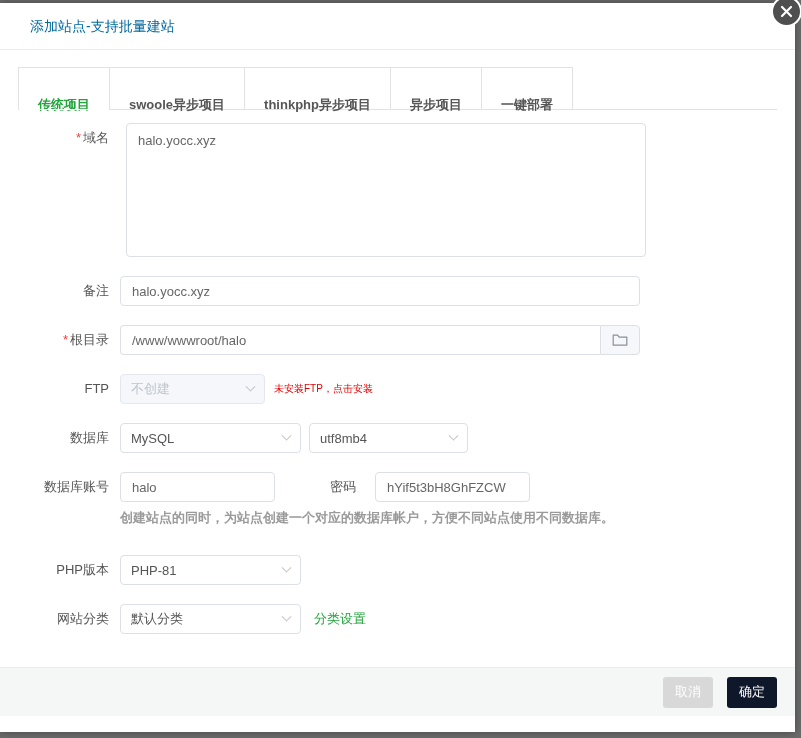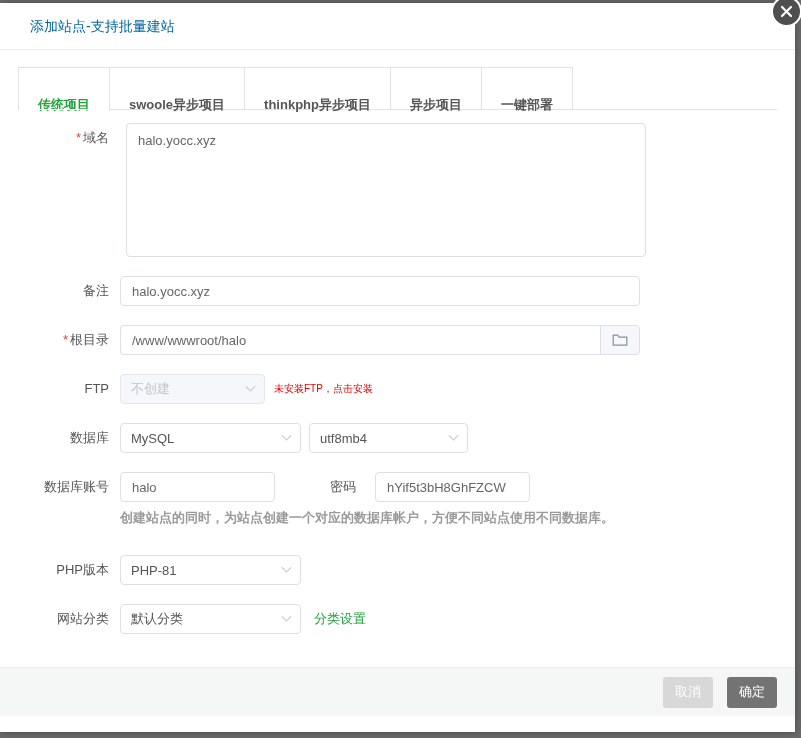--- a/index.html
+++ b/index.html
@@ -64,21 +64,21 @@
   .link-green { color:#20a53a; margin-left:13px; cursor:pointer; text-decoration:none; }
   .row.acct { margin-bottom:13px; }
 
   
   .dlg-footer { position:absolute; left:0; bottom:16px; width:100%; height:49px; background:#f5f6f6;
         border-top:1px solid #ececec; display:flex; align-items:center; justify-content:flex-end;
         padding-right:18px; }
   .btn { height:31px; min-width:48px; padding:0 12px; border:none; border-radius:3px; font-size:13px;
         color:#fff; cursor:pointer; font-family:inherit; }
   .btn-cancel { background:#d8d8d8; margin-right:14px; }
-  .btn-ok { background:#737373; }
+  .btn-ok { background:#0f172a; }
 </style>
 </head>
 <body>
 
 <div class="screen">
   <div class="dialog">
 
     <div class="close-btn">
       <svg width="13" height="13" viewBox="0 0 13 13">
         <line x1="2" y1="2" x2="11" y2="11" stroke="#fff" stroke-width="2.2" stroke-linecap="round"></line>

